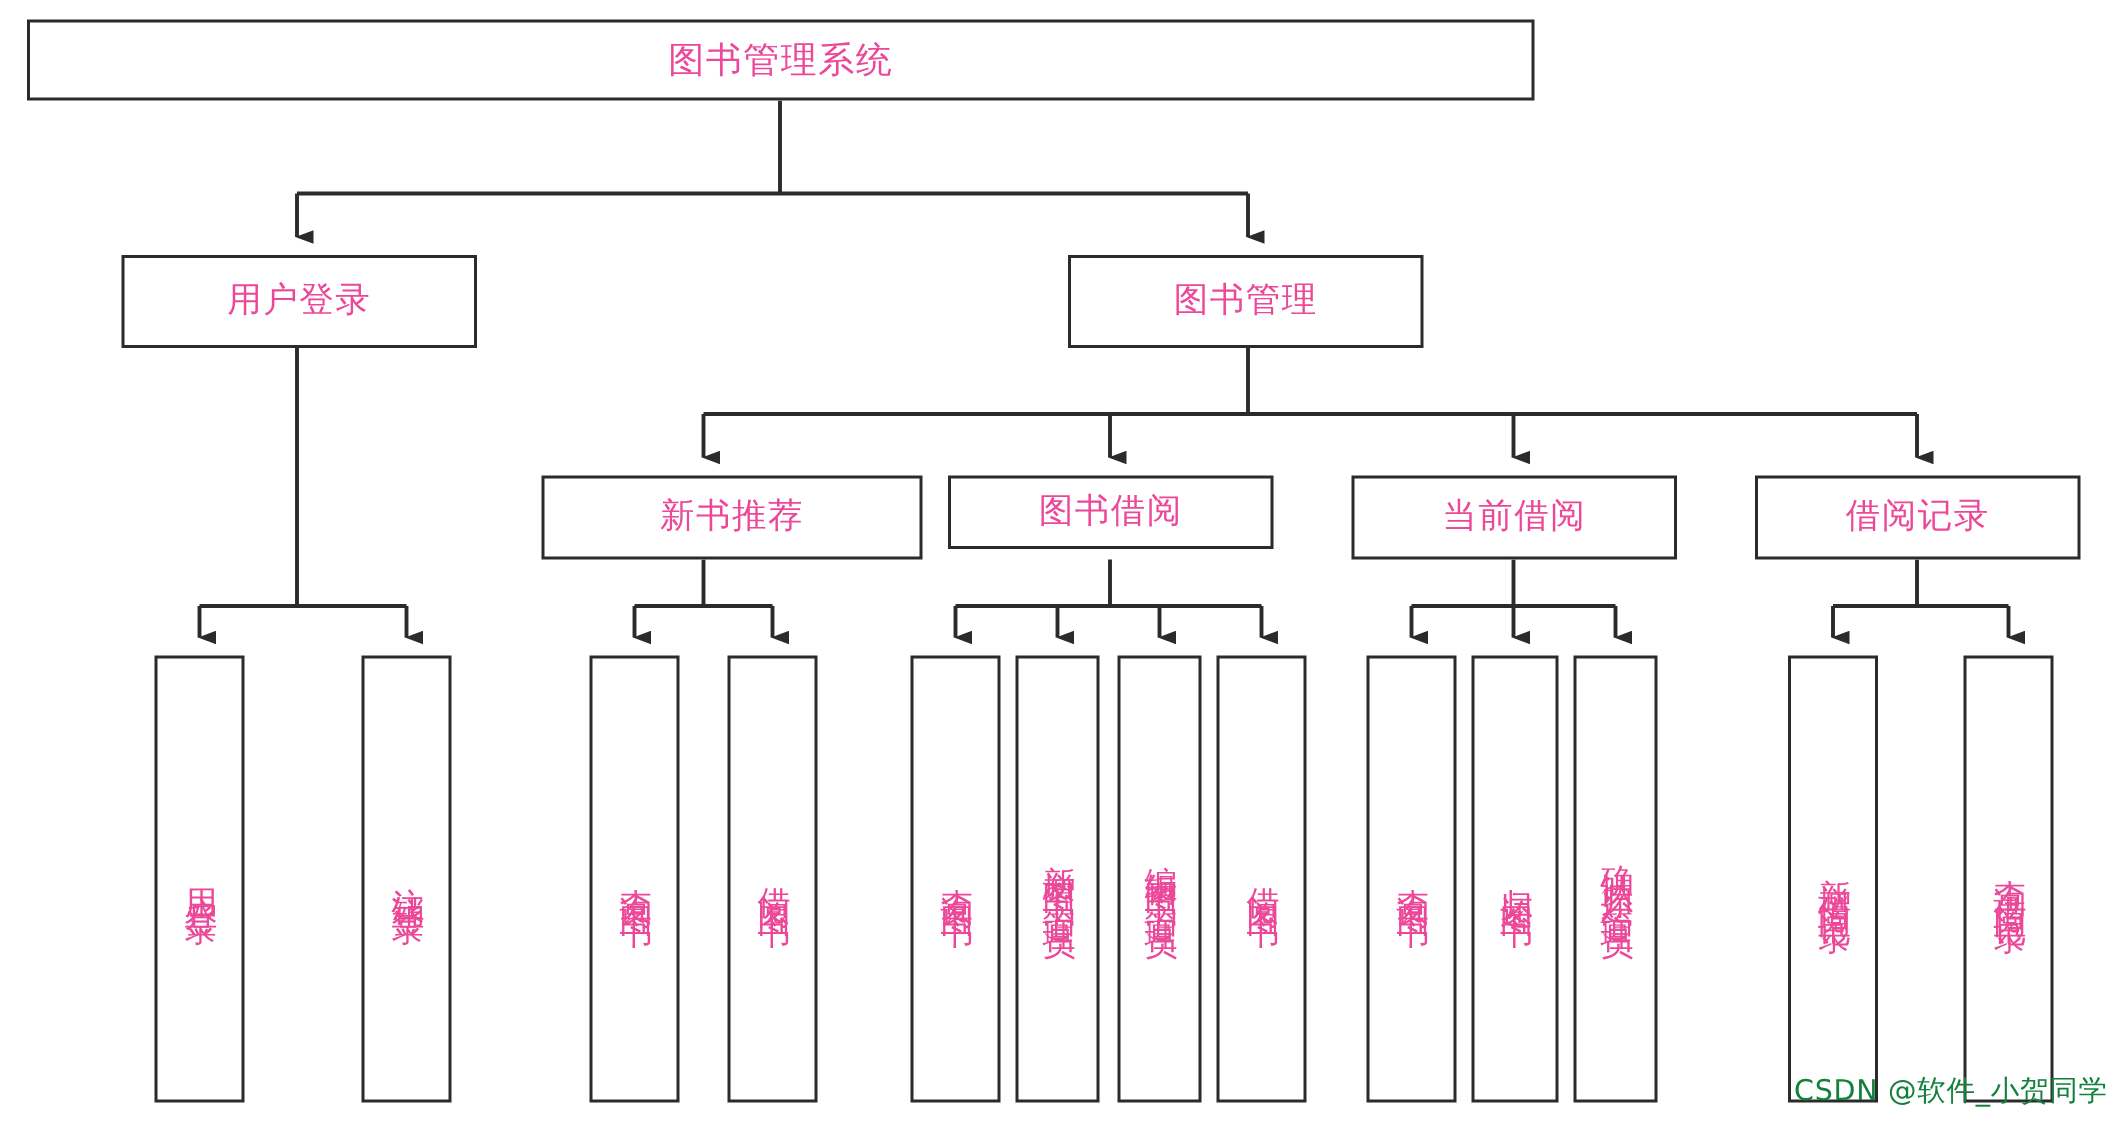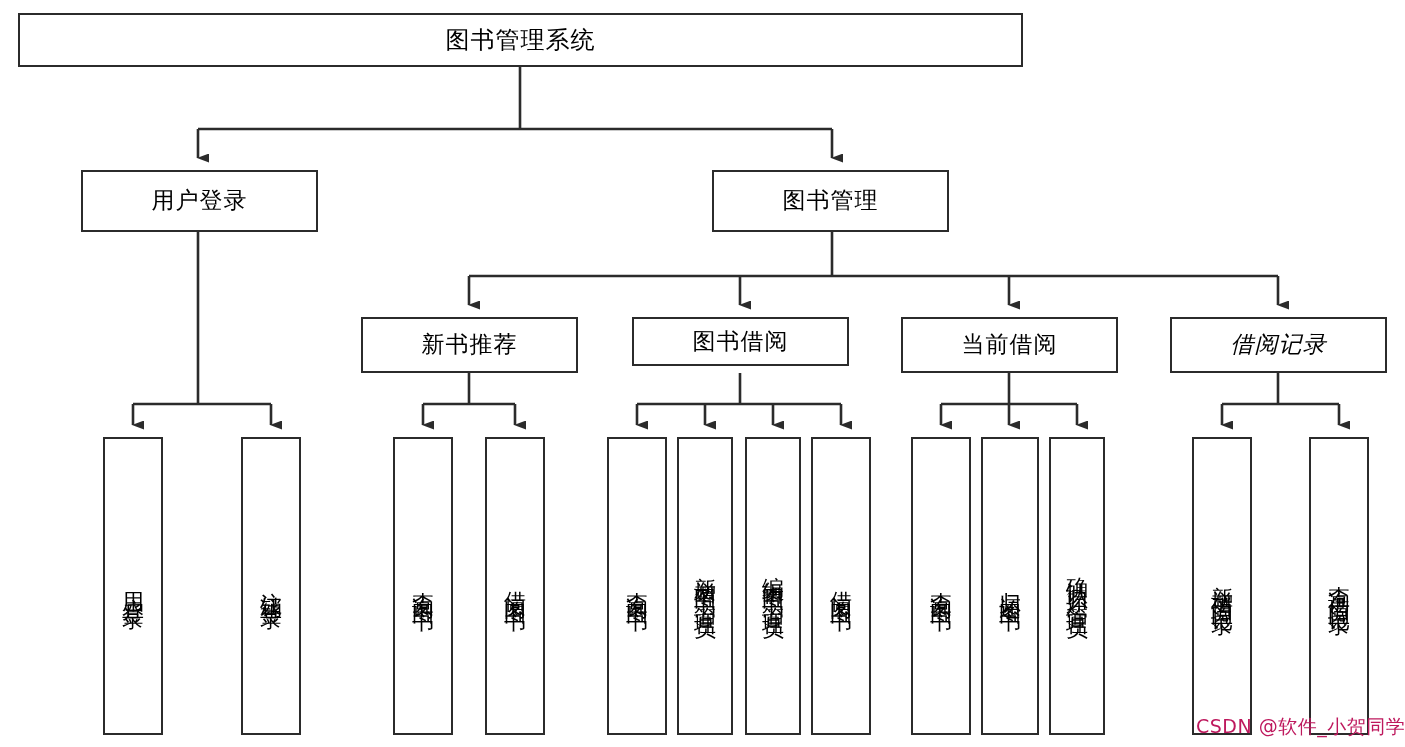--- a/index.html
+++ b/index.html
@@ -27,21 +27,21 @@
     pointer-events: none;
   }
   .node {
     position: absolute;
     box-sizing: border-box;
     background: #ffffff;
     border: 2px solid #2b2b2b;
     display: flex;
     align-items: center;
     justify-content: center;
-    color: #000000;
+    color: #ec4899;
     z-index: 2;
   }
   .node .lbl {
     display: block;
     text-align: center;
     line-height: 1.18;
     white-space: nowrap;
   }
   .node.horiz .lbl {
     font-size: 23px;
@@ -60,21 +60,21 @@
     writing-mode: vertical-rl;
     text-orientation: upright;
     font-size: 22px;
     line-height: 1.0;
     letter-spacing: 6px;
     white-space: nowrap;
     max-height: 282px;
   }
   .watermark {
     position: absolute;
-    color: #be185d;
+    color: #15803d;
     font-size: 19px;
     white-space: nowrap;
     z-index: 5;
     letter-spacing: 0.5px;
   }
 </style>
 </head>
 <body>
 
 <div id="canvas">
@@ -133,30 +133,30 @@
     <span class="lbl">图书管理系统</span>
   </div>
 
   <div class="node horiz" style="left:81px; top:170px; width:237px; height:62px;">
     <span class="lbl">用户登录</span>
   </div>
   <div class="node horiz" style="left:712px; top:170px; width:237px; height:62px;">
     <span class="lbl">图书管理</span>
   </div>
 
-  <div class="node horiz" style="left:361px; top:317px; width:217px; height:56px;">
+  <div class="node horiz" style="left:361px; top:317px; width:254px; height:56px;">
     <span class="lbl">新书推荐</span>
   </div>
   <div class="node horiz" style="left:632px; top:317px; width:217px; height:49px;">
     <span class="lbl">图书借阅</span>
   </div>
   <div class="node horiz" style="left:901px; top:317px; width:217px; height:56px;justify-content:center;">
     <span class="lbl">当前借阅</span>
   </div>
-  <div class="node horiz" style="left:1170px; top:317px; width:217px; height:56px;font-style:italic;">
+  <div class="node horiz" style="left:1170px; top:317px; width:217px; height:56px;">
     <span class="lbl">借阅记录</span>
   </div>
 
   <div class="node vert" style="left:103px; top:437px; width:60px; height:298px;">
     <span class="lbl" style="font-size: 22px; letter-spacing: 6px;">用户登录</span>
   </div>
   <div class="node vert" style="left:241px; top:437px; width:60px; height:298px;">
     <span class="lbl" style="font-size: 22px; letter-spacing: 6px;">注销登录</span>
   </div>
 

